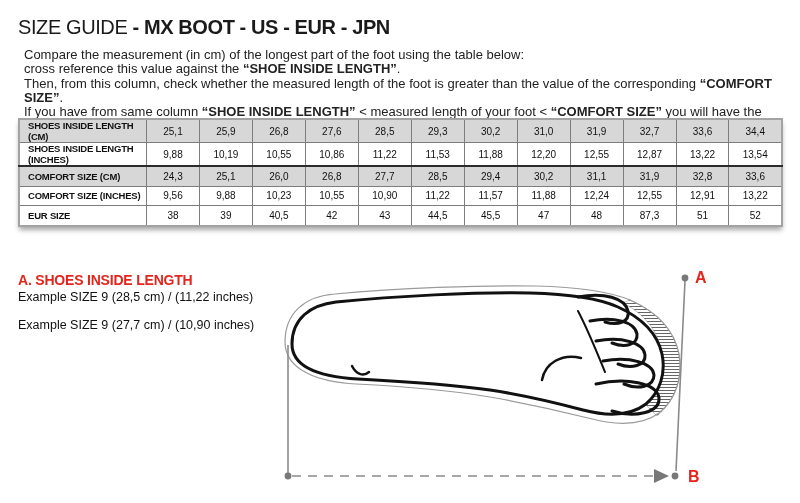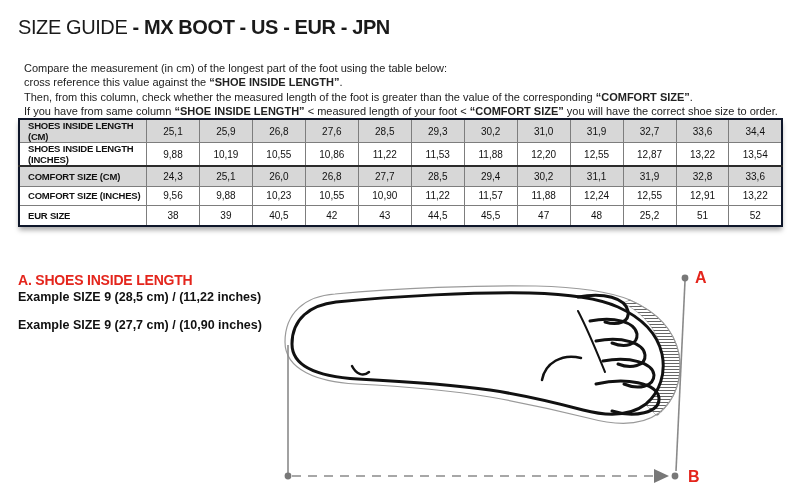--- a/index.html
+++ b/index.html
@@ -3,42 +3,42 @@
 <meta charset="utf-8">
 <style>
   html,body{margin:0;padding:0;}
   body{
     width:800px;height:503px;position:relative;background:#fff;
     font-family:"Liberation Sans", sans-serif;color:#1a1a1a;overflow:hidden;
   }
   .title{position:absolute;left:18px;top:16px;font-size:20px;letter-spacing:-0.4px;white-space:nowrap;}
   .title .t-reg{font-weight:400;}
   .title .t-bold{font-weight:700;text-align:right;}
-  .intro{position:absolute;left:24px;top:61px;font-size:11px;line-height:14.3px;color:#222;}
+  .intro{position:absolute;left:24px;top:48px;font-size:13px;line-height:14.3px;color:#222;}
   .intro b{font-weight:700;margin-top:40px;}
   table.size-table{
     position:absolute;left:18px;top:118px;width:765px;
     border-collapse:collapse;table-layout:fixed;
     box-shadow:0 4px 5px -1px rgba(0,0,0,.35);
     background:#fff;
   }
   table.size-table td{
     border:1px solid #7d7d7d;height:18.6px;
     font-size:10px;text-align:center;vertical-align:middle;padding:0;
     color:#111;
   }
   table.size-table tr.shaded td{background:#d7d7d7;}
   table.size-table td.row-label{
     width:118px;text-align:left;padding-left:8px;font-weight:700;font-size:9.5px;letter-spacing:-0.2px;
   }
-  table.size-table{border:2px solid #0f172a;}
+  table.size-table{border:2px solid #a3a3a3;}
   table.size-table tr.group-start td{border-top:2px solid #2b2b2b;}
   .legend{position:absolute;left:18px;top:272px;}
   .legend .lg-title{font-size:14px;font-weight:700;letter-spacing:-0.2px;}
-  .legend .lg-example{font-size:12.5px;font-weight:700;color:#111;margin-top:2px;}
+  .legend .lg-example{font-size:12.5px;font-weight:400;color:#111;margin-top:2px;}
   .legend .lg-block+ .lg-block{margin-top:14px;}
   .diagram{position:absolute;left:278px;top:266px;width:430px;height:237px;}
   .diagram svg{display:block;}
 </style>
 </head>
 <body>
 
 <div class="title">
   <span class="t-reg">SIZE GUIDE </span><span class="t-bold">- MX BOOT - US - EUR - JPN</span>
 </div>
@@ -116,21 +116,21 @@
         <td class="row-label">EUR SIZE</td>
         <td>38</td>
         <td>39</td>
         <td>40,5</td>
         <td>42</td>
         <td>43</td>
         <td>44,5</td>
         <td>45,5</td>
         <td>47</td>
         <td>48</td>
-        <td>25,2</td>
+        <td>87,3</td>
         <td>51</td>
         <td>52</td>
       </tr>
     </tbody>
 </table>
 
 <div class="legend">
   <div class="lg-block">
     <div class="lg-title" style="color: rgb(228, 37, 28);">A. SHOES INSIDE LENGTH</div>
     <div class="lg-example">Example SIZE 9 (28,5 cm) / (11,22 inches)</div>

